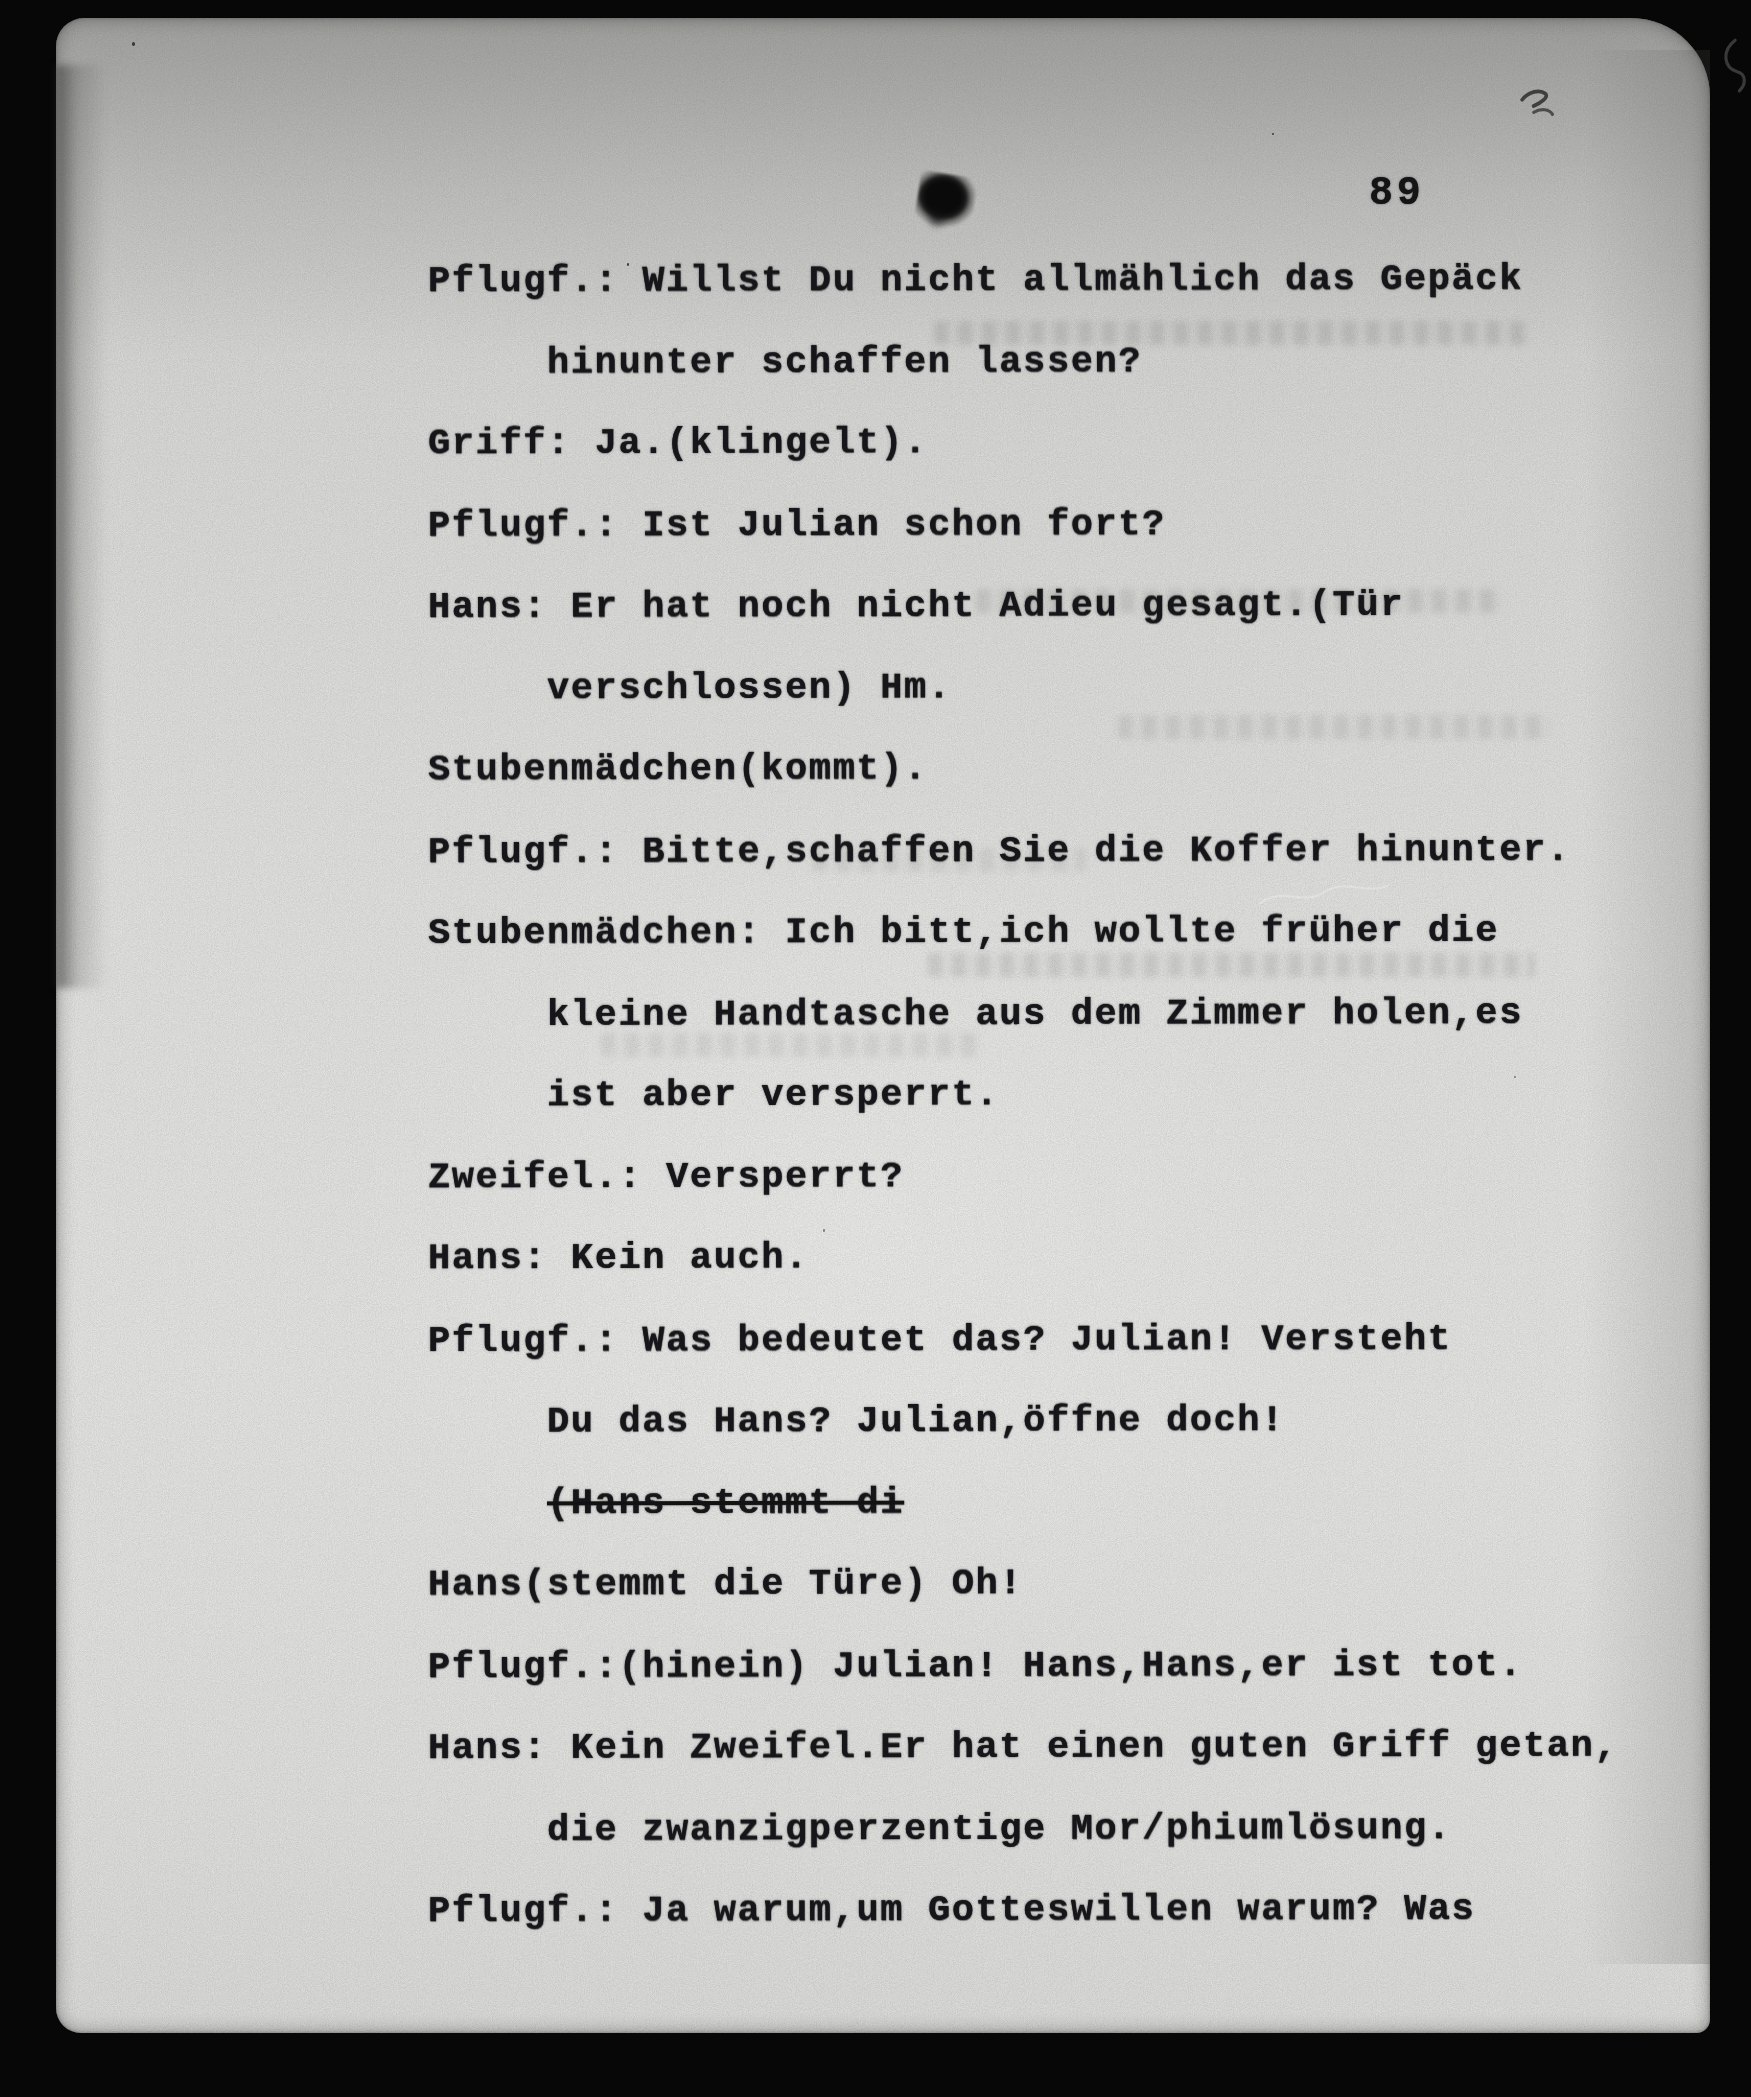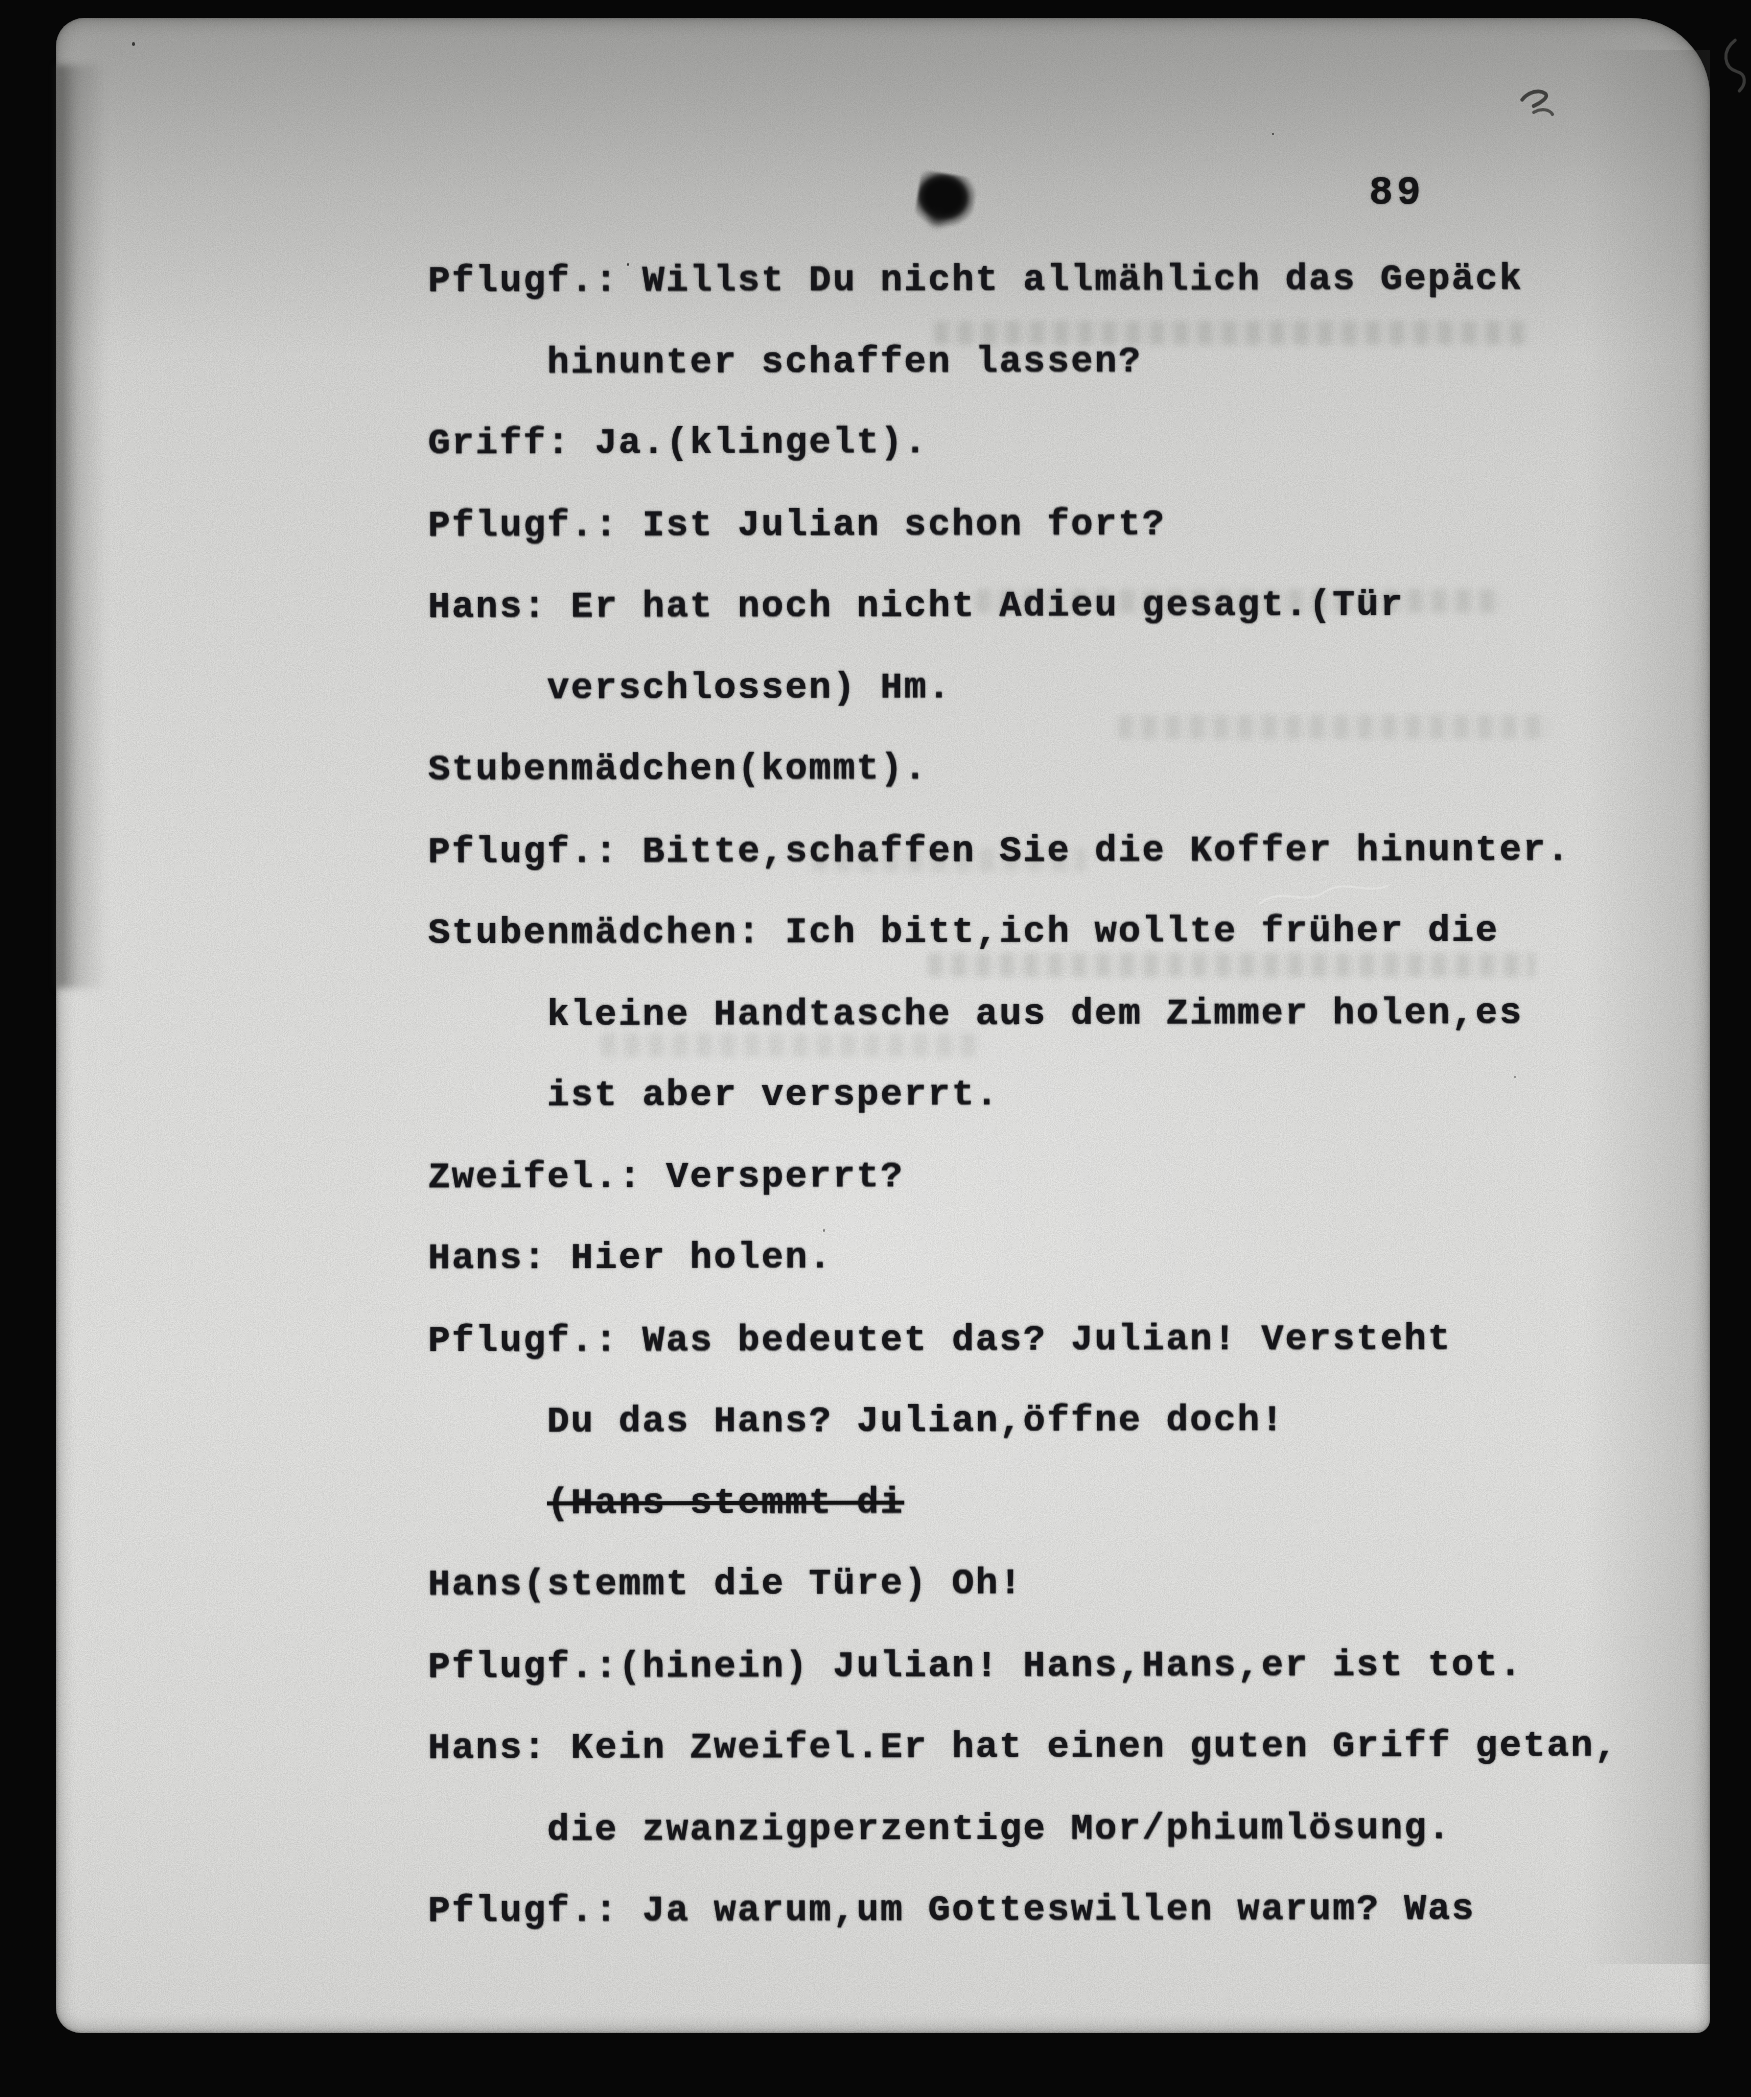--- a/index.html
+++ b/index.html
@@ -151,21 +151,21 @@
       <div class="line" style="top: 425px;">Griff: Ja.(klingelt).</div>
       <div class="line" style="top: 507px;">Pflugf.: Ist Julian schon fort?</div>
       <div class="line" style="top: 588px;">Hans: Er hat noch nicht Adieu gesagt.(Tür</div>
       <div class="line indent" style="top: 670px;">verschlossen) Hm.</div>
       <div class="line" style="top: 751px;">Stubenmädchen(kommt).</div>
       <div class="line" style="top: 833px;">Pflugf.: Bitte,schaffen Sie die Koffer hinunter.</div>
       <div class="line" style="top: 914px;">Stubenmädchen: Ich bitt,ich wollte früher die</div>
       <div class="line indent" style="top: 996px;">kleine Handtasche aus dem Zimmer holen,es</div>
       <div class="line indent" style="top: 1077px;">ist aber versperrt.</div>
       <div class="line" style="top: 1159px;">Zweifel.: Versperrt?</div>
-      <div class="line" style="top: 1240px;">Hans: Hier holen.</div>
+      <div class="line" style="top: 1240px;">Hans: Kein auch.</div>
       <div class="line" style="top: 1322px;">Pflugf.: Was bedeutet das? Julian! Versteht</div>
       <div class="line indent" style="top: 1403px;">Du das Hans? Julian,öffne doch!</div>
       <div class="line indent strike" style="top: 1485px; font-family: Liberation Mono, monospace;">(Hans stemmt di</div>
       <div class="line" style="top: 1566px;">Hans(stemmt die Türe) Oh!</div>
       <div class="line" style="top: 1648px;">Pflugf.:(hinein) Julian! Hans,Hans,er ist tot.</div>
       <div class="line" style="top: 1729px;">Hans: Kein Zweifel.Er hat einen guten Griff getan,</div>
       <div class="line indent" style="top: 1811px;">die zwanzigperzentige Mor/phiumlösung.</div>
       <div class="line" style="top: 1892px;">Pflugf.: Ja warum,um Gotteswillen warum? Was</div>
     </div>
 

